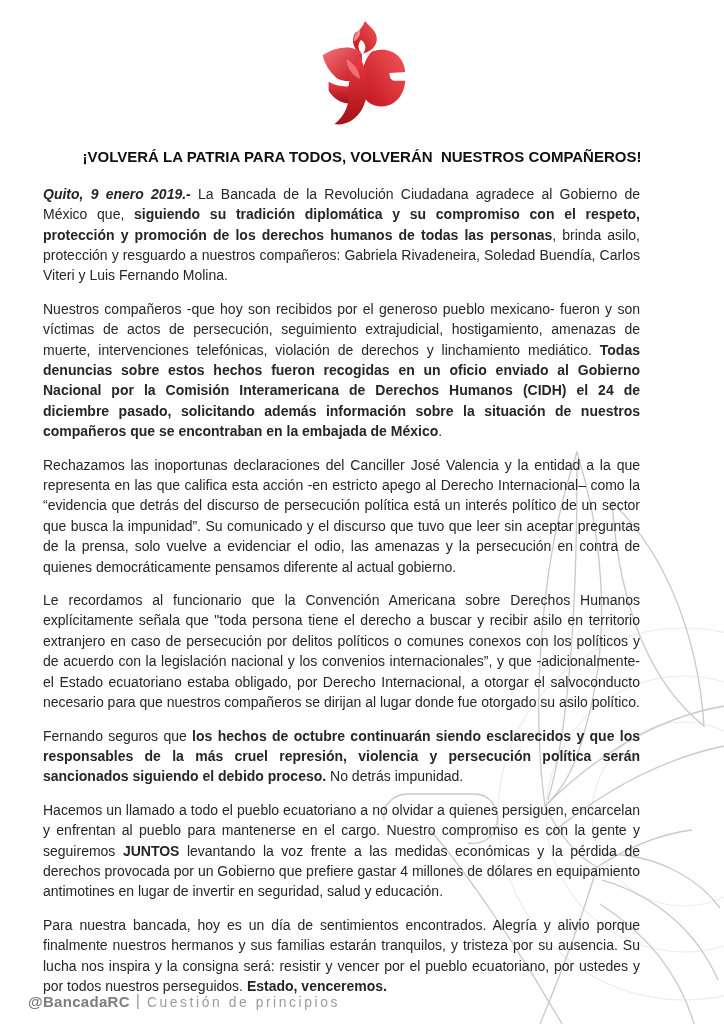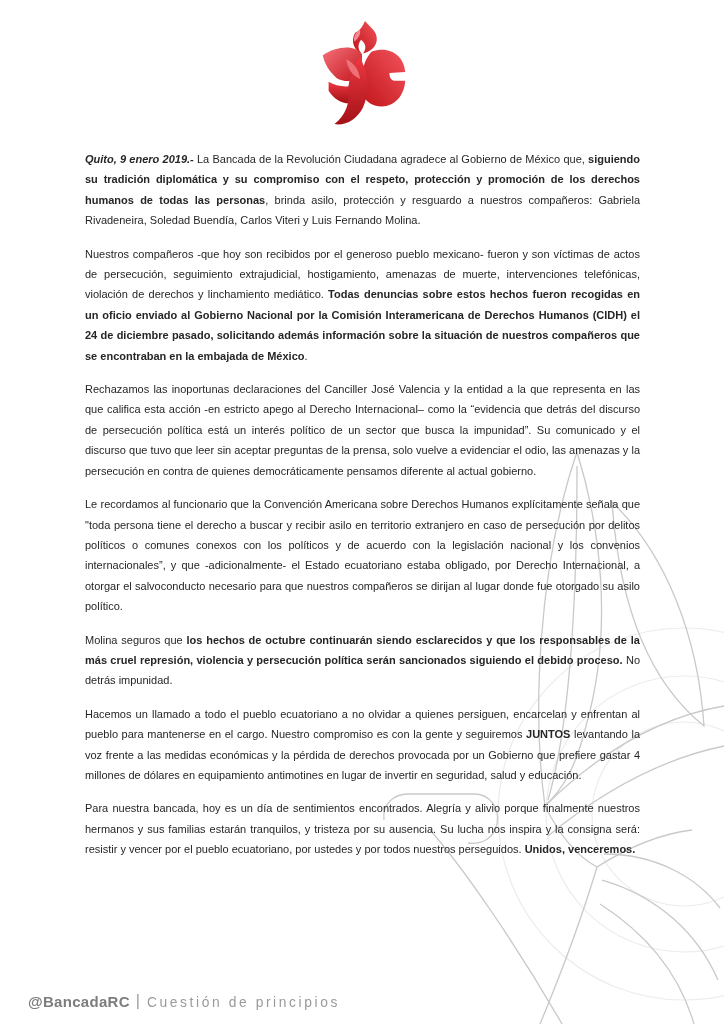--- a/index.html
+++ b/index.html
@@ -28,22 +28,22 @@
     position:relative;z-index:1;
     margin:16px 70px 0 70px;
     font-size:15px;
     font-weight:bold;
     color:#111111;
     text-align:center;
     line-height:1.25;
   }
   .docbody{
     position:relative;z-index:1;
-    margin:17px 84px 0 85px;
-    font-size:11px;
+    margin:17px 84px 0 43px;
+    font-size:14px;
     line-height:20.4px;
     text-align:justify;
   }
   .para{margin:0 0 13px 0;}
   .para span.b{font-weight:bold;}
   .para span.i{font-style:italic;}
   .footer{
     position:relative;z-index:1;
     position:absolute;left:28px;bottom:14px;
     display:flex;align-items:flex-end;
@@ -110,29 +110,30 @@
       <path fill="url(#gA)" d="M6,36 C20,26 40,25 46,35 L46,57 C40,63 28,64 20,59 C13,53 8,45 6,36 Z"></path>
       <path fill="url(#gB)" d="M12,63 C20,68 32,69 40,66 L38,84 C29,87 18,82 12,72 Z"></path>
 
       <path fill="url(#gC)" d="M56,32 C75,26 89,37 90,53 L74,54 C74,58 75,61 79,62 L90,62 C89,80 75,92 59,87 C47,83 43,71 45,59 C47,47 50,38 56,32 Z"></path>
 
       <path fill="url(#gB)" d="M44,38 C52,54 55,72 47,89 C41,101 29,108 18,106 C29,97 34,85 32,71 C33,57 37,46 44,38 Z"></path>
       <path fill="#f07b82" opacity="0.85" d="M30,40 C38,44 43,51 44,60 C36,57 31,49 30,40 Z"></path>
     </svg>
   </header>
 
+  <h1 class="title">¡VOLVERÁ LA PATRIA PARA TODOS, VOLVERÁN&nbsp; NUESTROS COMPAÑEROS!</h1>
 
   <main class="docbody">
       <p class="para"><span class="b i">Quito, 9 enero 2019.- </span><span>La Bancada de la Revolución Ciudadana agradece al Gobierno de México que, </span><span class="b">siguiendo su tradición diplomática y su compromiso con el respeto, protección y promoción de los derechos humanos de todas las personas</span><span>, brinda asilo, protección y resguardo a nuestros compañeros: Gabriela Rivadeneira, Soledad Buendía, Carlos Viteri y Luis Fernando Molina.</span></p>
       <p class="para"><span>Nuestros compañeros -que hoy son recibidos por el generoso pueblo mexicano- fueron y son víctimas de actos de persecución, seguimiento extrajudicial, hostigamiento, amenazas de muerte, intervenciones telefónicas, violación de derechos y linchamiento mediático. </span><span class="b">Todas denuncias sobre estos hechos fueron recogidas en un oficio enviado al Gobierno Nacional por la Comisión Interamericana de Derechos Humanos (CIDH) el 24 de diciembre pasado, solicitando además información sobre la situación de nuestros compañeros que se encontraban en la embajada de México</span><span>.</span></p>
       <p class="para"><span>Rechazamos las inoportunas declaraciones del Canciller José Valencia y la entidad a la que representa en las que califica esta acción -en estricto apego al Derecho Internacional– como la “evidencia que detrás del discurso de persecución política está un interés político de un sector que busca la impunidad”. Su comunicado y el discurso que tuvo que leer sin aceptar preguntas de la prensa, solo vuelve a evidenciar el odio, las amenazas y la persecución en contra de quienes democráticamente pensamos diferente al actual gobierno.</span></p>
       <p class="para"><span>Le recordamos al funcionario que la Convención Americana sobre Derechos Humanos explícitamente señala que "toda persona tiene el derecho a buscar y recibir asilo en territorio extranjero en caso de persecución por delitos políticos o comunes conexos con los políticos y de acuerdo con la legislación nacional y los convenios internacionales”, y que -adicionalmente- el Estado ecuatoriano estaba obligado, por Derecho Internacional, a otorgar el salvoconducto necesario para que nuestros compañeros se dirijan al lugar donde fue otorgado su asilo político.</span></p>
-      <p class="para"><span>Molina seguros que </span><span class="b">los hechos de octubre continuarán siendo esclarecidos y que los responsables de la más cruel represión, violencia y persecución política serán sancionados siguiendo el debido proceso.</span><span> No detrás impunidad.</span></p>
+      <p class="para"><span>Fernando seguros que </span><span class="b">los hechos de octubre continuarán siendo esclarecidos y que los responsables de la más cruel represión, violencia y persecución política serán sancionados siguiendo el debido proceso.</span><span> No detrás impunidad.</span></p>
       <p class="para"><span>Hacemos un llamado a todo el pueblo ecuatoriano a no olvidar a quienes persiguen, encarcelan y enfrentan al pueblo para mantenerse en el cargo. Nuestro compromiso es con la gente y seguiremos </span><span class="b">JUNTOS</span><span> levantando la voz frente a las medidas económicas y la pérdida de derechos provocada por un Gobierno que prefiere gastar 4 millones de dólares en equipamiento antimotines en lugar de invertir en seguridad, salud y educación.</span></p>
-      <p class="para"><span>Para nuestra bancada, hoy es un día de sentimientos encontrados. Alegría y alivio porque finalmente nuestros hermanos y sus familias estarán tranquilos, y tristeza por su ausencia. Su lucha nos inspira y la consigna será: resistir y vencer por el pueblo ecuatoriano, por ustedes y por todos nuestros perseguidos. </span><span class="b">Unidos, venceremos.</span></p>
+      <p class="para"><span>Para nuestra bancada, hoy es un día de sentimientos encontrados. Alegría y alivio porque finalmente nuestros hermanos y sus familias estarán tranquilos, y tristeza por su ausencia. Su lucha nos inspira y la consigna será: resistir y vencer por el pueblo ecuatoriano, por ustedes y por todos nuestros perseguidos. </span><span class="b">Estado, venceremos.</span></p>
     </main>
 
   <footer class="footer">
     <span class="handle">@BancadaRC</span>
     <span class="sep">|</span>
     <span class="tagline">Cuestión de principios</span>
   </footer>
 
 </div>
 

